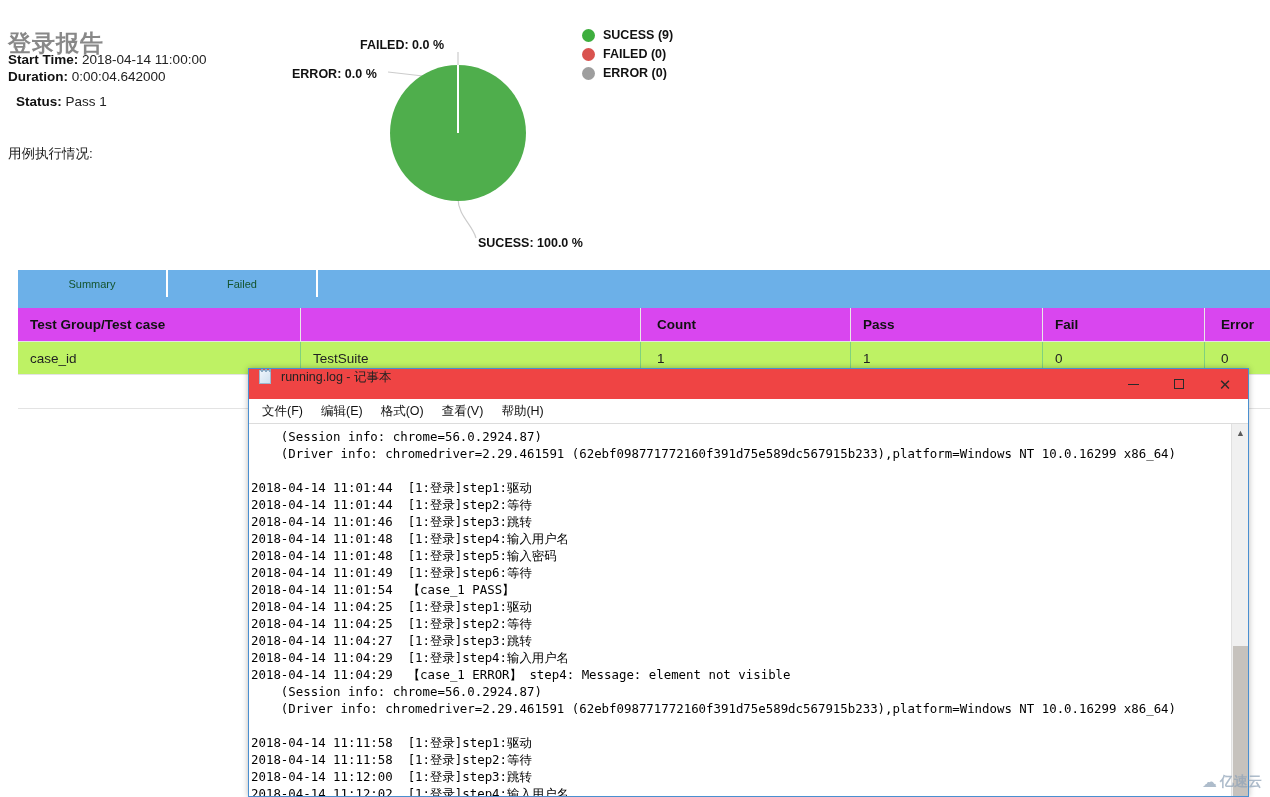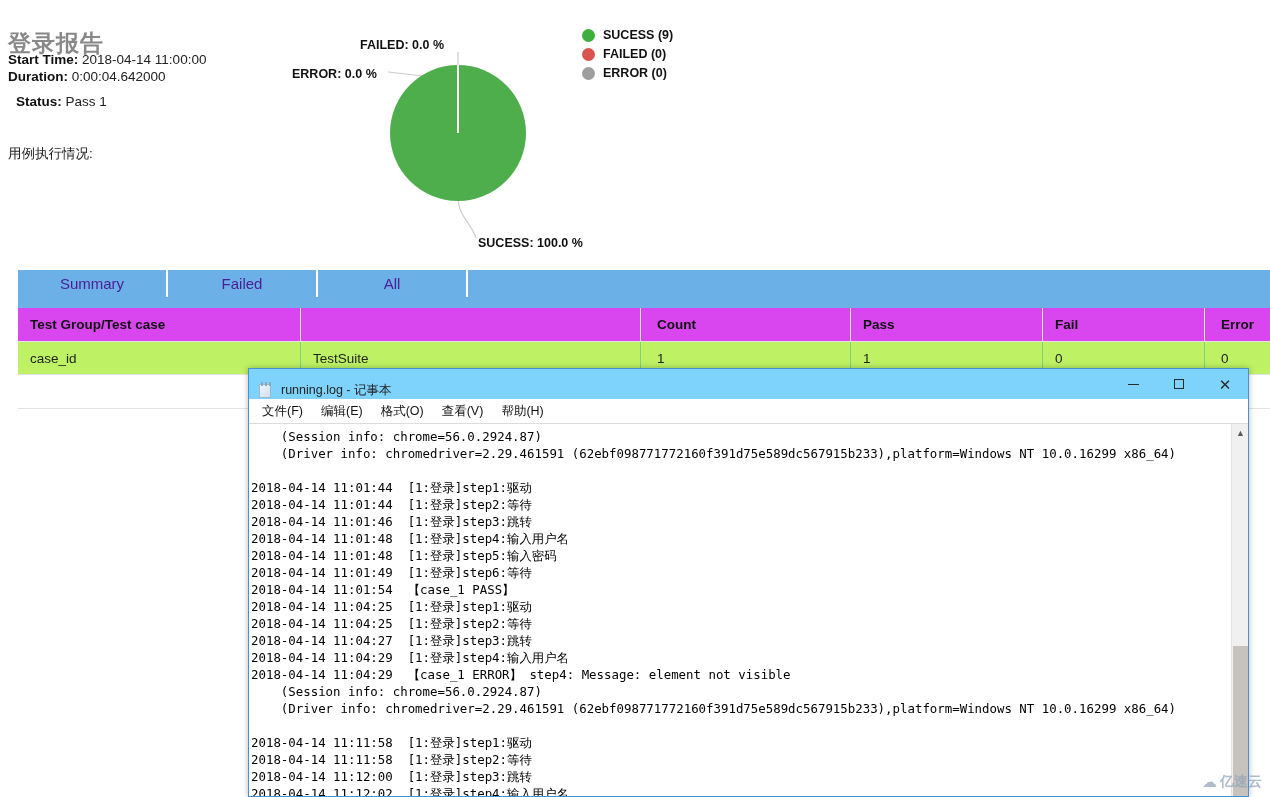--- a/index.html
+++ b/index.html
@@ -66,21 +66,21 @@
   .legend-text { font-size: 12.5px; font-weight: bold; color: #111; white-space: nowrap; }
 
   
   .table-block {
     position:absolute; left: 18px; top: 270px; width: 1252px;
     font-size: 13.5px;
   }
   .tabbar { display:flex; background: #6cb0e8; height: 38px; }
   .tab {
     flex: 0 0 150px; display:flex; align-items:center; justify-content:center;
-    color: #4c1d95; font-size: 15px;
+    color: #14532d; font-size: 11px;
     border-right: 2px solid #ffffff;
     height: 27px;
   }
   .tab-filler { flex: 1 1 auto; height: 38px; }
 
   .trow { display:flex; align-items:center; border-bottom: 1px solid #e3e3e3; }
   .trow.head { height: 34px; background:#d946ef; }
   .trow.data { height: 33px; background:#bef264; }
   .trow.total { height: 34px; background:#fff; }
 
@@ -99,22 +99,22 @@
 
   
   .notepad {
     position:absolute; left: 248px; top: 368px; width: 1001px; height: 429px;
     background: #ffffff;
     border: 1px solid #4a8fd0;
     box-shadow: 0 0 6px rgba(0,0,0,0.28);
     overflow: hidden;
   }
   .np-title {
-    height: 30px; display:flex; align-items:flex-end;
-    background: #7dd3fc; padding-left: 8px;
+    height: 30px; display:flex; align-items:flex-start;
+    background: #ef4444; padding-left: 8px;
     border-bottom: 0px;
   }
   .np-icon {
     width: 16px; height: 16px; margin-right: 8px; position:relative; flex:0 0 auto;
   }
   .np-icon .pad {
     position:absolute; left:2px; top:1px; width: 12px; height: 14px;
     background: linear-gradient(135deg,#eef4fa 0%, #cfe0ef 100%);
     border: 1px solid #9bb8d0;
   }
@@ -227,21 +227,20 @@
       <span class="legend-dot" style="background:#9e9e9e;"></span>
       <span class="legend-text">ERROR (0)</span>
     </div>
   </div>
 
   <div class="table-block">
 
     <div class="tabbar">
       <div class="tab">Summary</div>
       <div class="tab">Failed</div>
-      <div class="tab">All</div>
       <div class="tab-filler"></div>
     </div>
 
     <div class="trow head">
       <div class="c1">Test Group/Test case</div>
       <div class="c2"></div>
       <div class="c3">Count</div>
       <div class="c4">Pass</div>
       <div class="c5">Fail</div>
       <div class="c6">Error</div>

